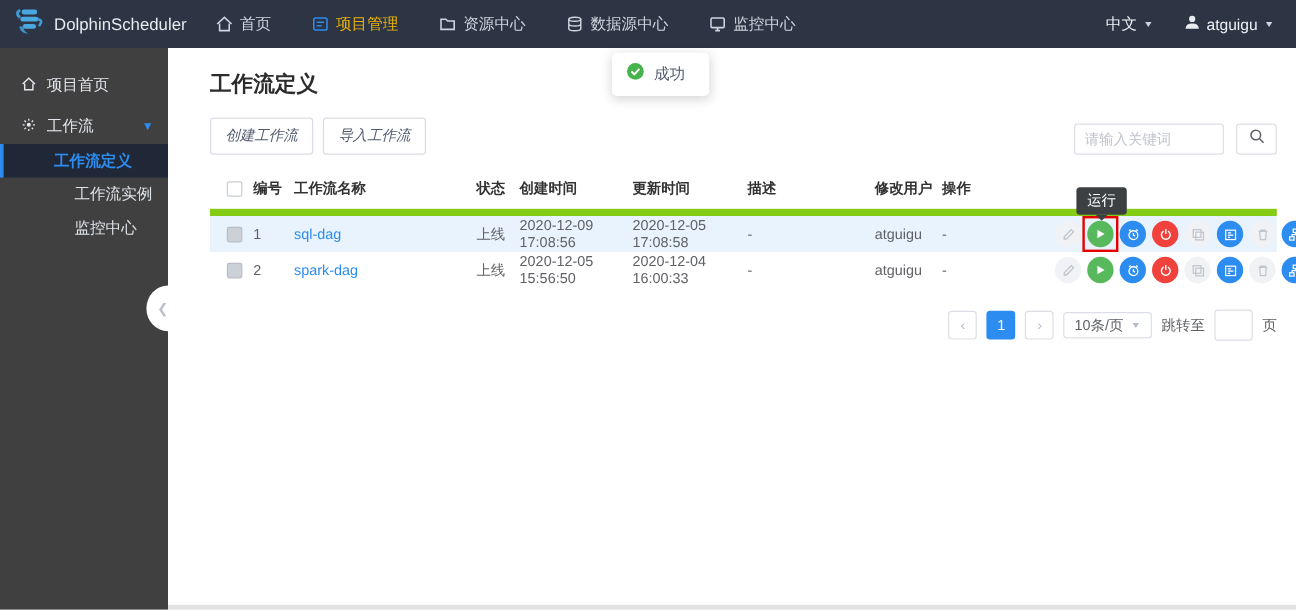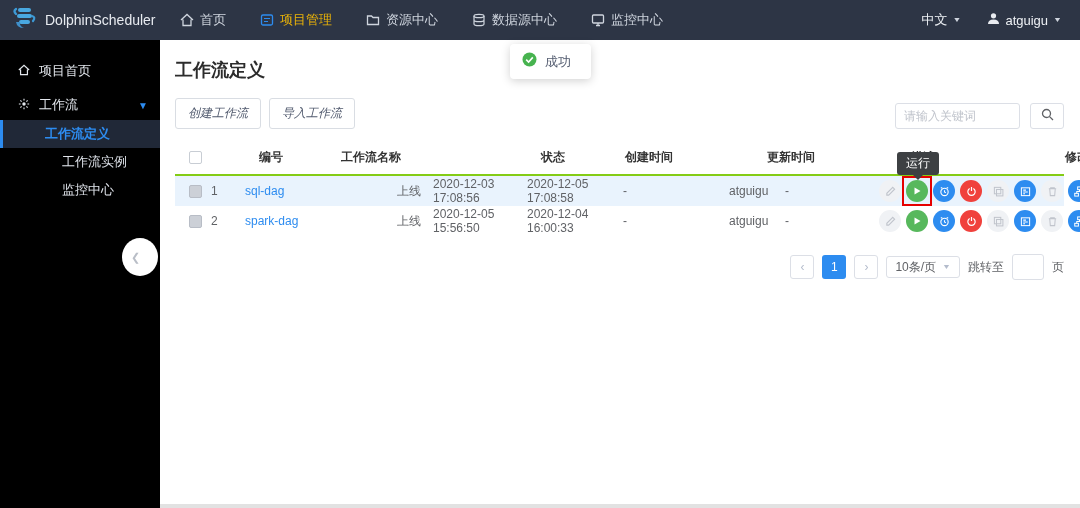--- a/index.html
+++ b/index.html
@@ -11,21 +11,21 @@
   .brand-text { color:#e8ebf0; font-size:14px; }
   .nav-items { display:flex; align-items:center; gap:34px; margin-left:18px; }
   .nav-item { display:flex; align-items:center; gap:6px; color:#cfd5de; font-size:13px; cursor:pointer; }
   .nav-item svg { display:block; }
   .nav-item.active { color:#eab308;justify-content:flex-end; }
   .nav-right { margin-left:auto; display:flex; align-items:center; gap:26px; color:#eef1f5; font-size:13px; }
   .nav-right .grp { display:flex; align-items:center; gap:5px; cursor:pointer; }
   .caret { font-size:9px; color:#cfd5de; transform:scaleY(.8); }
 
   
-  .sidebar { position:absolute; left:0; top:40px; width:160px; height:468px; background:#000000; z-index:3; }
+  .sidebar { position:absolute; left:0; top:40px; width:140px; height:468px; background:#404040; z-index:3; }
   .side-item { display:flex; align-items:center; gap:9px; height:30px; padding-left:18px; color:#e3e7ed; font-size:13px; cursor:pointer; }
   .side-item.first { margin-top:16px; }
   .side-item .chev { margin-left:auto; margin-right:12px; color:#2d8cf0; font-size:10px; }
   .sub-item { height:28px; padding-left:62px; display:flex; align-items:center; color:#dfe3ea; font-size:13px; cursor:pointer; }
   .sub-item.active { background:#202837; color:#2d8cf0; font-weight:bold; border-left:3px solid #2d8cf0; padding-left:42px; }
   .collapse-handle { position:absolute; left:122px; top:238px; width:36px; height:38px; background:#fff; border-radius:50%; z-index:4; display:flex; align-items:center; padding-left:9px; }
   .collapse-handle span { color:#b9bec7; font-size:11px; }
 
   
   .main { position:absolute; left:140px; top:40px; width:940px; height:468px; background:#fff; padding:18px 16px 0 35px; }
@@ -33,21 +33,21 @@
   .toolbar { display:flex; align-items:flex-end; margin-top:16px; }
   .btn { display:inline-block; background:#fff; border:1px solid #d9dde3; border-radius:3px; font-size:12px; color:#515a6e; padding:6px 12px; margin-right:8px; cursor:pointer;font-style:italic; }
   .search-box { margin-left:auto; display:flex; align-items:center; }
   .search-input { width:125px; height:26px; border:1px solid #dcdfe6; border-radius:3px; font-size:12px; padding:0 8px; color:#515a6e; outline:none; }
   .search-input::placeholder { color:#c0c4cc; }
   .search-btn { width:34px; height:26px; margin-left:10px; border:1px solid #dcdfe6; border-radius:3px; background:#fff; display:flex; align-items:center; justify-content:center; cursor:pointer; }
 
   
   .table { margin-top:12px; }
   .tr { display:grid; grid-template-columns:36px 34px 152px 36px 94px 96px 106px 56px 94px 1fr; align-items:center; }
-  .thead { border-bottom:2px solid #84cc16;gap:48px; }
+  .thead { border-bottom:6px solid #84cc16; }
   .thead .td { font-size:12px; color:#333; font-weight:bold; padding:8px 0; }
   .td { font-size:12px; color:#606266; }
   .row { height:30px; }
   .row.hl { background:#e9f3fd; }
   .cbx { width:13px; height:13px; border:1px solid #c8cdd4; border-radius:2px; background:#fff; margin-left:14px; cursor:pointer; }
   .cbx.filled { background:#ccd0d7; border-color:#b8bdc6; }
   .link { color:#2d8cf0; cursor:pointer;text-align:center; }
 
   .ops { display:flex; align-items:center; gap:5px; }
   .icon-btn { width:22px; height:22px; border-radius:50%; display:flex; align-items:center; justify-content:center; cursor:pointer; flex:0 0 auto; }
@@ -218,21 +218,21 @@
       <div class="td">操作</div>
     </div>
 
     <div class="tr row hl">
       <div class="td">
           <div class="cbx filled"></div>
         </div>
       <div class="td">1</div>
       <div class="td"><span class="link">sql-dag</span></div>
       <div class="td">上线</div>
-      <div class="td">2020-12-03 17:08:56</div>
+      <div class="td">2020-12-09 17:08:56</div>
       <div class="td">2020-12-05 17:08:58</div>
       <div class="td">-</div>
       <div class="td">atguigu</div>
       <div class="td">-</div>
       <div class="td ops">
         <div class="icon-btn ib-disabled">
             <span>
               <svg width="11" height="11" viewBox="0 0 12 12">
                 <path d="M8.5 1.5 l2 2 L4 10 H2 V8 z" stroke-width="1.2" fill="none"></path>
               </svg>

